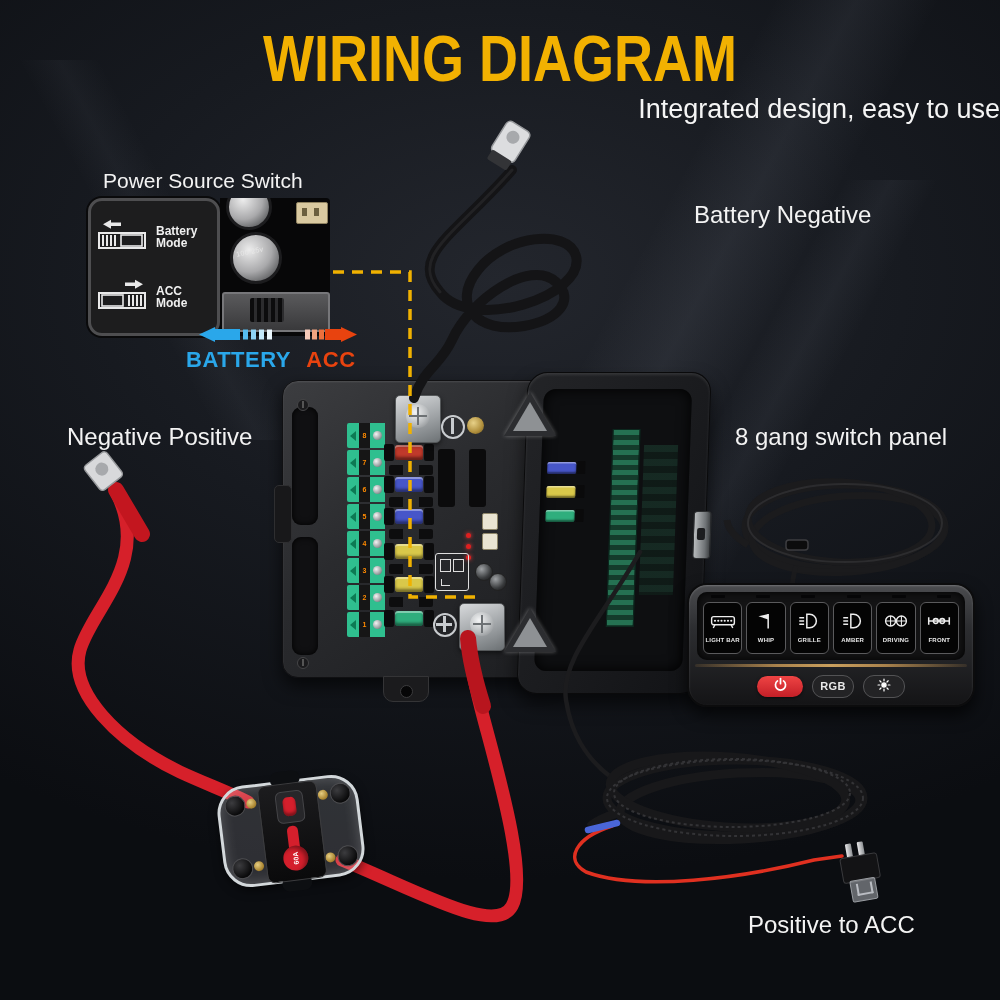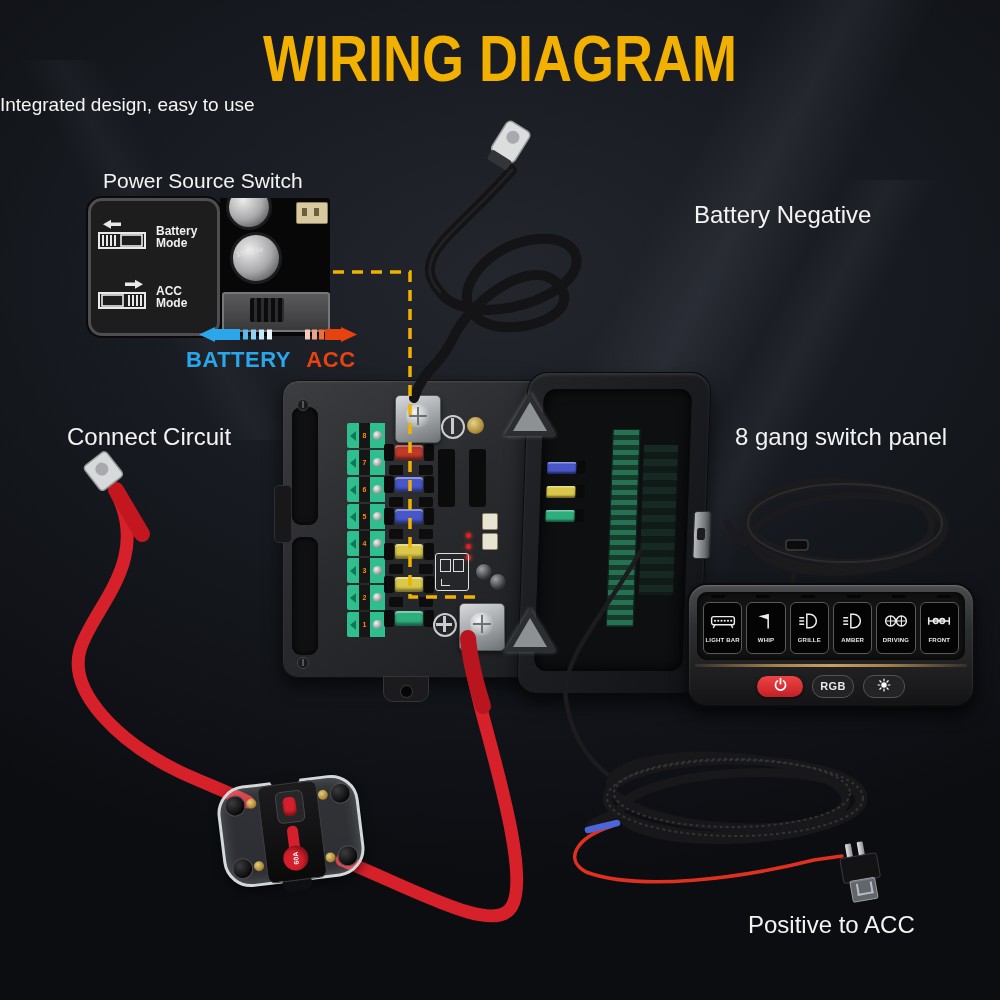--- a/index.html
+++ b/index.html
@@ -14,22 +14,22 @@
     background:linear-gradient(118deg,transparent 42%,rgba(205,215,235,.07) 50%,transparent 58%);}
   .streak.s2{top:180px;right:-60px;width:560px;height:420px;
     background:linear-gradient(118deg,transparent 44%,rgba(205,215,235,.05) 50%,transparent 56%);}
   .streak.s3{top:60px;left:-80px;width:480px;height:380px;
     background:linear-gradient(62deg,transparent 44%,rgba(205,215,235,.04) 50%,transparent 56%);}
 
   
   .title{position:absolute;top:24px;left:0;right:0;text-align:center;
     font-size:60px;font-weight:bold;color:#f2b101;letter-spacing:0px;
     transform:scaleX(.9) scaleY(1.08);}
-  .subtitle{position:absolute;top:94px;left:0;right:0;text-align:left;
-    font-size:19px;color:#f5f5f5;}
+  .subtitle{position:absolute;top:94px;left:0;right:0;text-align:right;
+    font-size:27px;color:#f5f5f5;}
   .lbl{position:absolute;color:#f3f3f3;font-size:24px;white-space:nowrap;}
   .lbl.small{font-size:21px;}
 
   
   .pss{position:absolute;left:88px;top:198px;width:242px;height:138px;display:flex;}
   .pss-left{width:132px;height:100%;box-sizing:border-box;background:#1d1d1e;
     border:3px solid #4e4e50;border-radius:14px;display:flex;flex-direction:column;
     justify-content:space-around;padding:6px 4px;box-shadow:0 0 0 2px #0a0a0b;}
   .pss-row{display:flex;align-items:center;gap:5px;}
   .pss-row .mode-label{color:#f0f0f0;font-size:12px;font-weight:bold;line-height:12px;
@@ -640,16 +640,16 @@
   </div>
 
   <div class="tap">
     <span class="pin a"></span>
     <span class="pin b"></span>
     <span class="body"></span>
     <span class="mini"></span>
   </div>
 
   <div class="lbl ann" style="left:694px;top:201px">Battery Negative</div>
-  <div class="lbl ann" style="left:67px;top:423px">Connect Circuit</div>
+  <div class="lbl ann" style="left:67px;top:423px">Negative Positive</div>
   <div class="lbl ann" style="left:735px;top:423px">8 gang switch panel</div>
   <div class="lbl ann" style="left:748px;top:911px">Positive to ACC</div>
 </div>
 
 </body></html>

